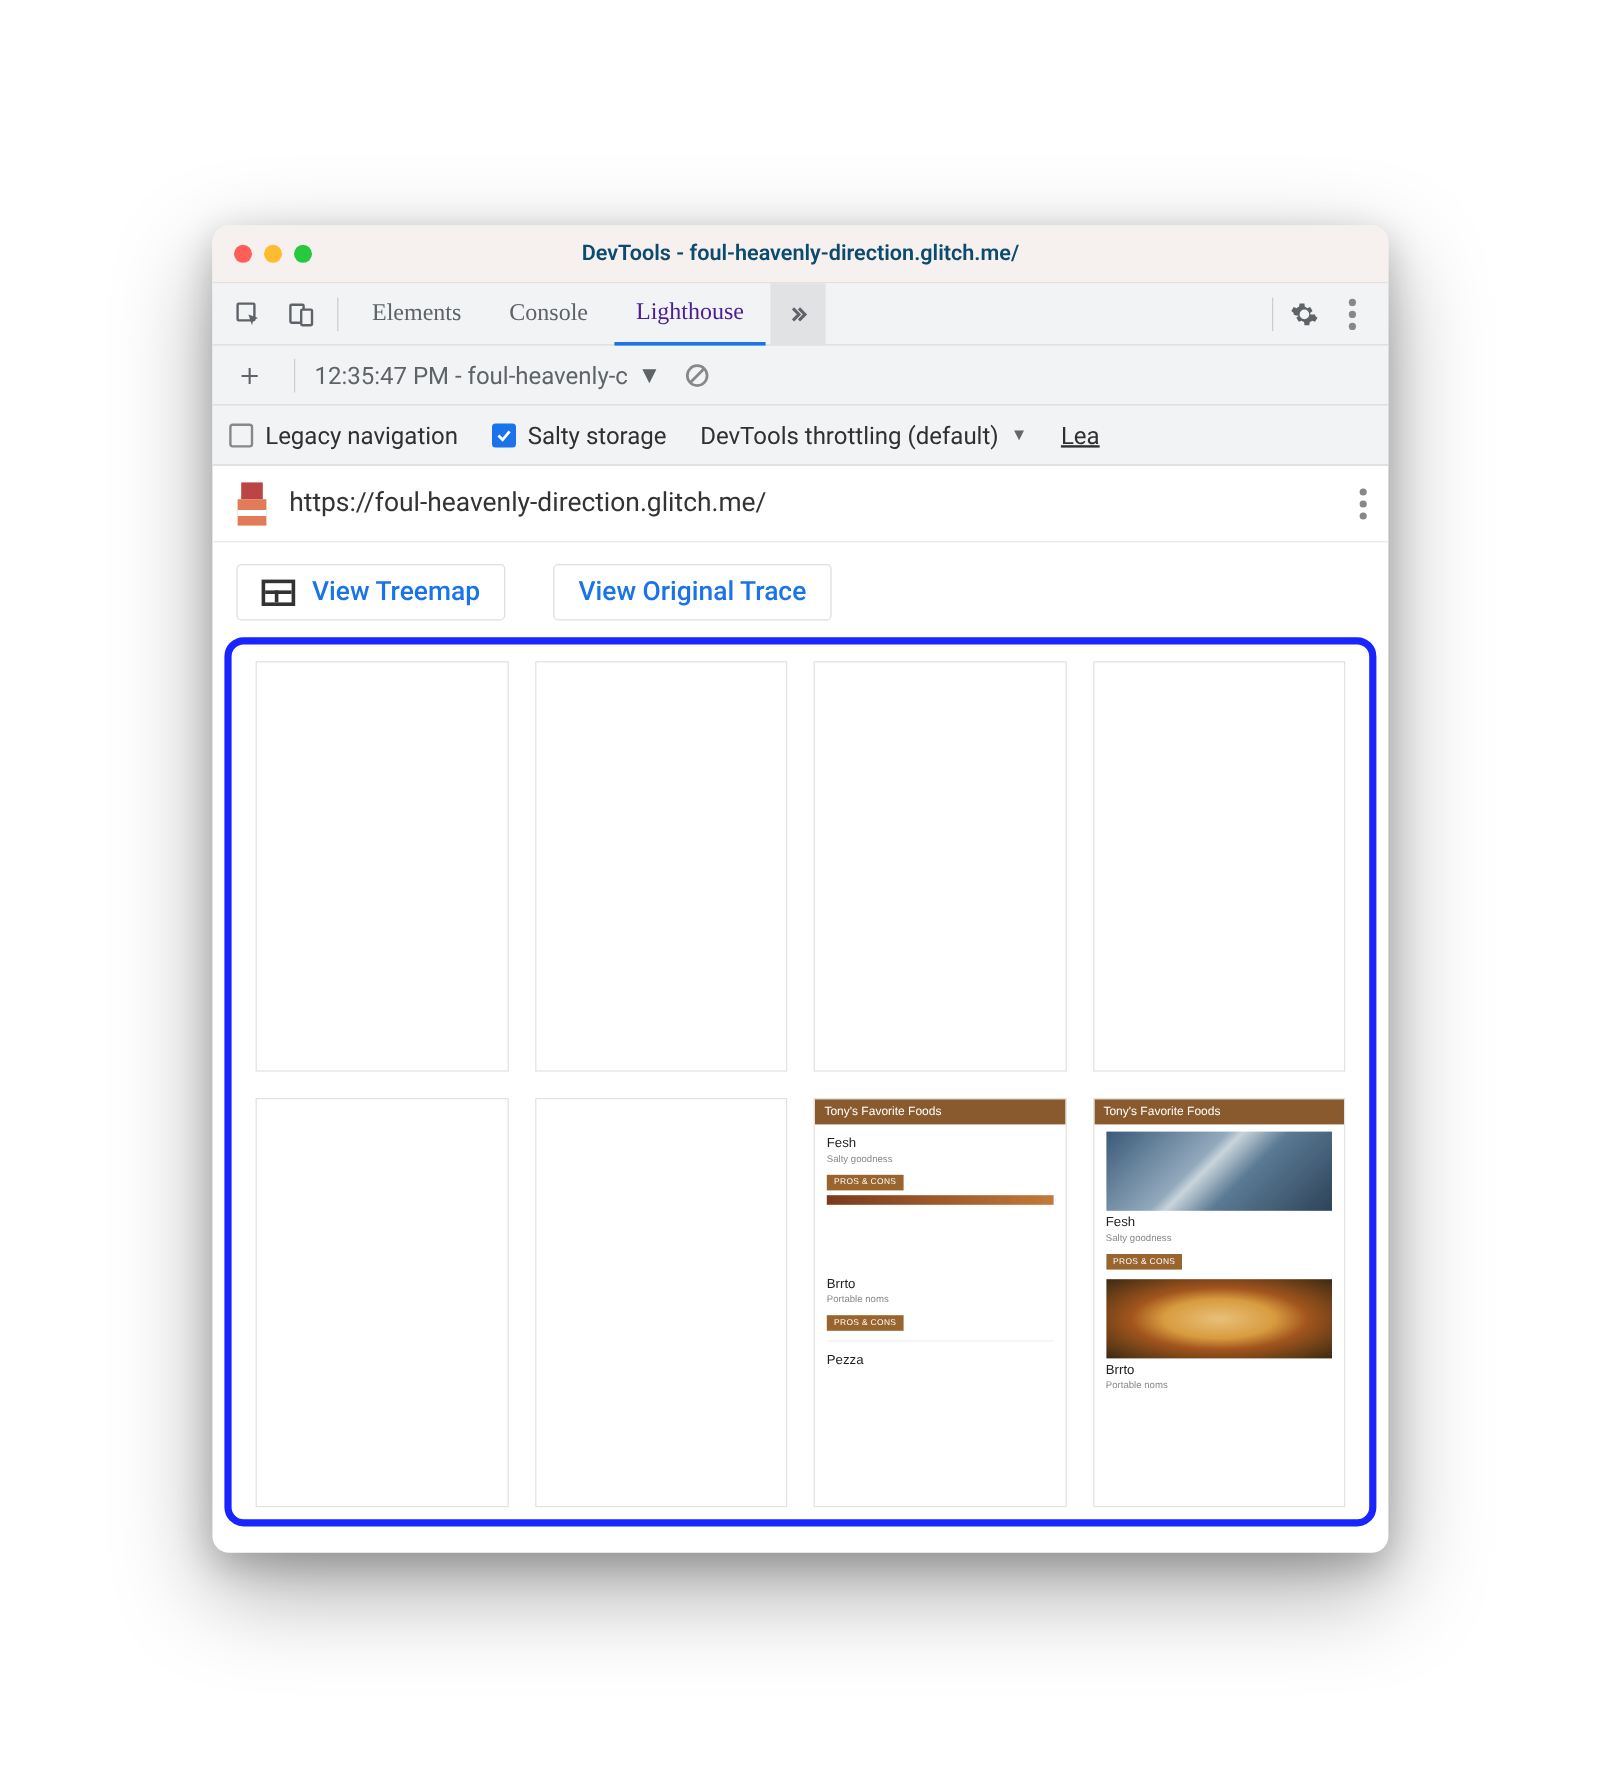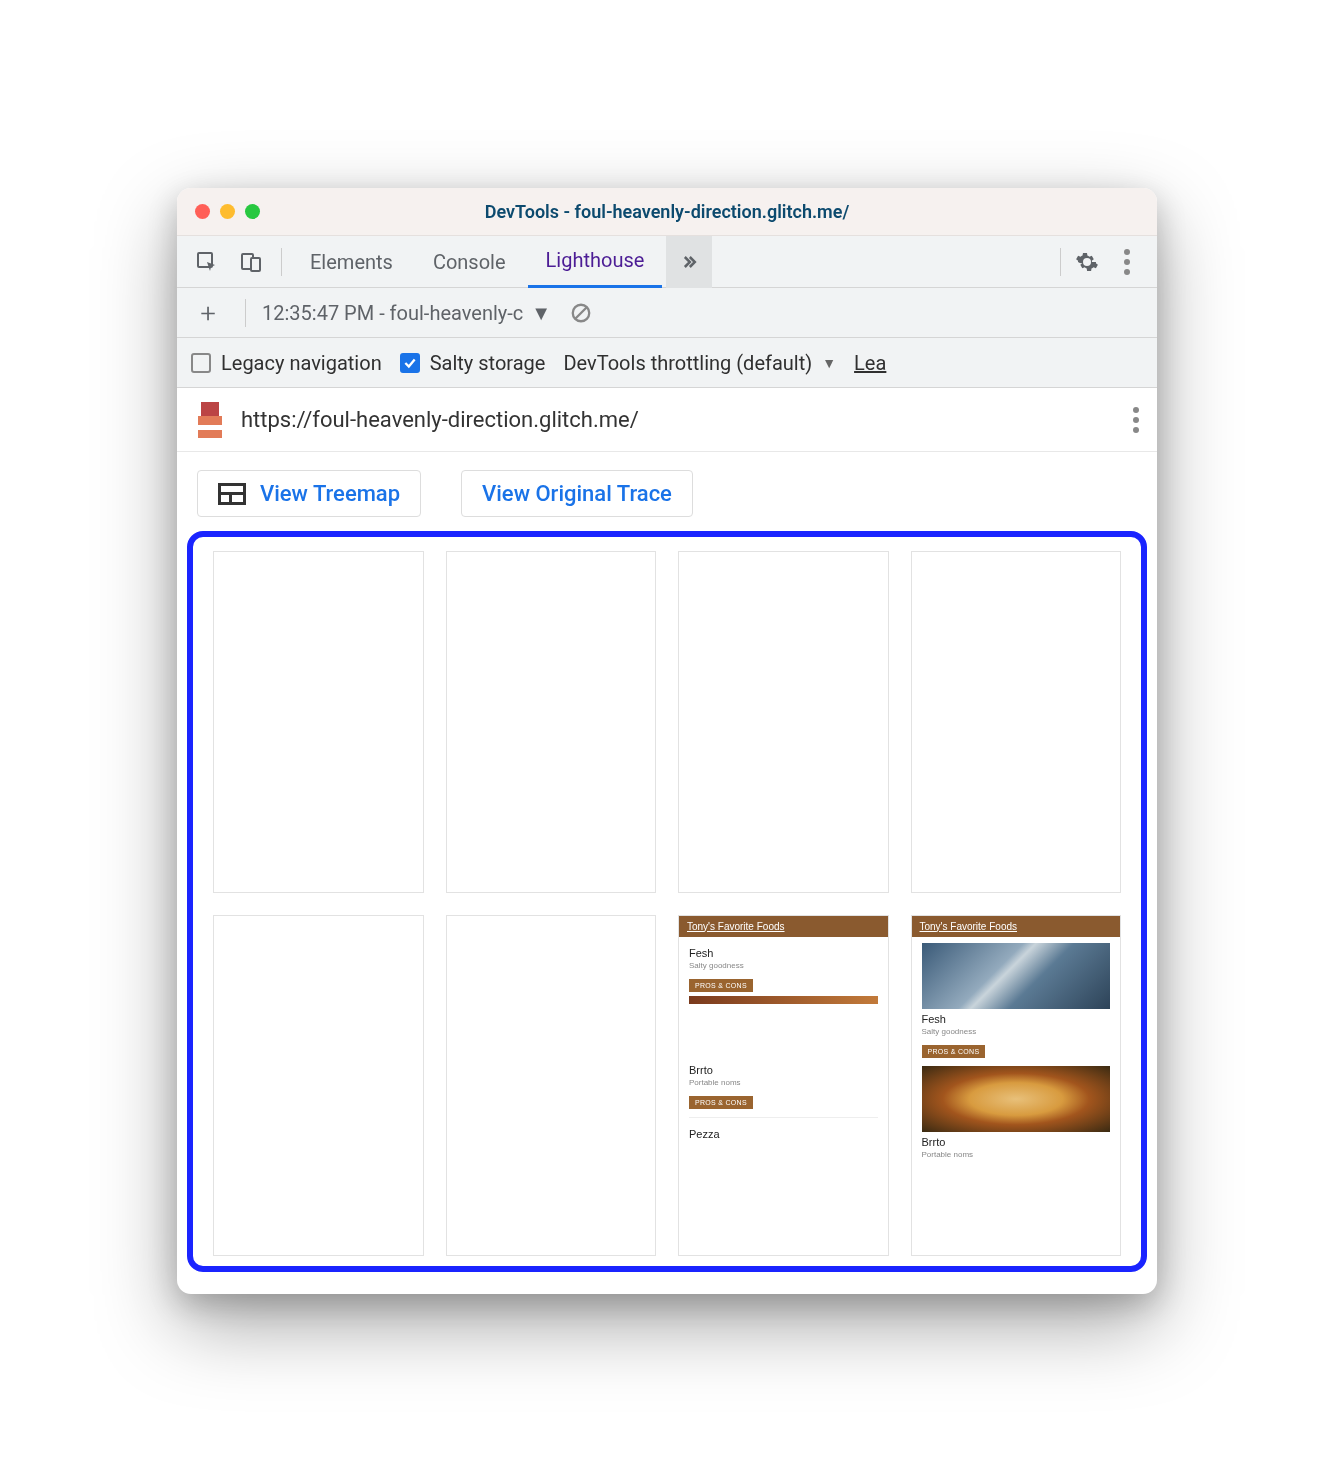--- a/index.html
+++ b/index.html
@@ -41,39 +41,39 @@
   background: #f1f3f4; border-bottom: 1px solid #d5d5d5;
   padding: 0 10px; gap: 4px;
 }
 .icon-btn {
   width: 40px; height: 40px; display: flex; align-items: center; justify-content: center;
   color: #5f6368; cursor: pointer;
 }
 .tab-divider { width: 1px; height: 28px; background: #ccc; margin: 0 6px; }
 .tab {
   padding: 0 18px; height: 52px; display: flex; align-items: center;
-  font-size: 20px; color: #5f6368; cursor: pointer;
+  font-size: 20px; color: #5f6368; cursor: pointer; font-family: Liberation Serif, serif;
 }
 .tab.active { color: #4c1d95; border-bottom: 3px solid #1a73e8; }
 .tabbar-right { margin-left: auto; display: flex; align-items: center; }
 .overflow-btn {
   background: #e0e2e3; width: 46px; height: 52px; display: flex;
   align-items: center; justify-content: center; color: #5f6368;
 }
 .runbar {
   display: flex; align-items: center; height: 50px;
   background: #f1f3f4; border-bottom: 1px solid #d5d5d5;
   padding: 0 10px; gap: 10px; font-size: 20px; color: #5f6368;
 }
 .plus-btn { font-size: 26px; color: #5f6368; padding: 0 8px; }
 .run-select { display: flex; align-items: center; gap: 8px; justify-content: flex-end; }
 .optbar {
   display: flex; align-items: center; height: 50px;
   background: #f1f3f4; border-bottom: 1px solid #d5d5d5;
-  padding: 0 14px; gap: 18px; font-size: 20px; color: #303030;
+  padding: 0 14px; gap: 28px; font-size: 20px; color: #303030;
 }
 .checkbox {
   width: 20px; height: 20px; border: 2px solid #888; border-radius: 3px;
   display: inline-flex; align-items: center; justify-content: center; flex-shrink: 0;
 }
 .checkbox.checked { background: #1a73e8; border-color: #1a73e8; color: #fff; }
 .opt { display: flex; align-items: center; gap: 10px; }
 .linkish { text-decoration: underline; }
 .urlbar {
   display: flex; align-items: center; height: 64px;
@@ -123,21 +123,21 @@
 }
 .frame {
   border: 1px solid #e2e2e2; aspect-ratio: 185/300; background: #fff;
   overflow: hidden;
 }
 .mini {
   width: 100%; height: 100%; display: flex; flex-direction: column;
   font-family: Arial, sans-serif;
 }
 .mini-header {
-  background: #8a5a2f; color: #fff; font-size: 10px; padding: 5px 8px; font-weight: 500; text-decoration: underline;
+  background: #8a5a2f; color: #fff; font-size: 10px; padding: 5px 8px; font-weight: 500;
 }
 .mini-body { flex: 1; padding: 6px 10px 0; display: flex; flex-direction: column; gap: 2px; overflow: hidden; }
 .mini-card { margin-bottom: 6px; }
 .mini-title { font-size: 11px; color: #222; margin: 4px 0 2px; }
 .mini-sub { font-size: 8px; color: #888; margin-bottom: 4px; }
 .mini-btn {
   display: inline-block; background: #9a642f; color: #fff; font-size: 7px;
   padding: 3px 6px; letter-spacing: 0.3px;
 }
 .mini-img {

